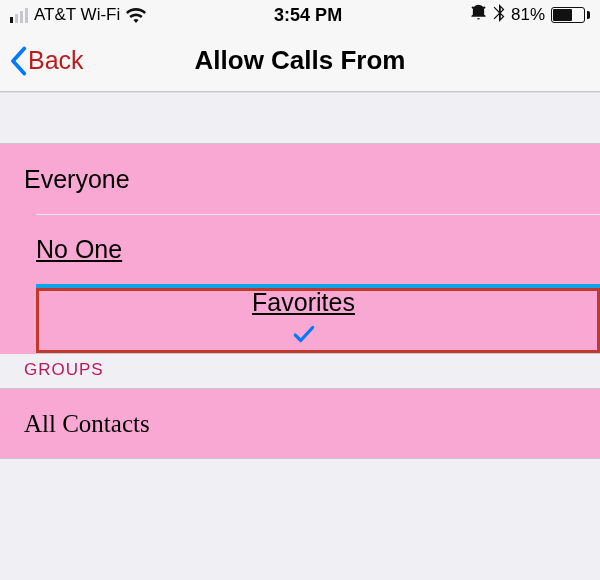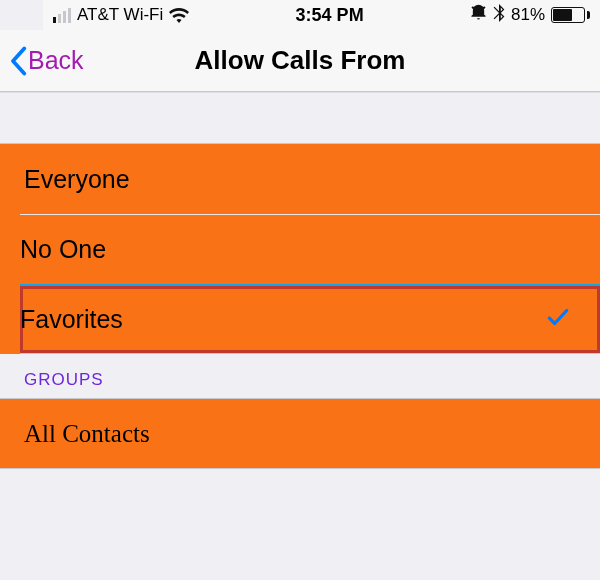--- a/index.html
+++ b/index.html
@@ -10,21 +10,20 @@
     color: #000;
   }
   .status-bar {
     height: 30px;
     display: flex;
     align-items: center;
     justify-content: space-between;
     padding: 0 10px;
     font-size: 17px;
     background: #f7f7f8;
-    margin-left: 43px;
   }
   .status-left, .status-right { display: flex; align-items: center; gap: 6px; }
   .status-center { font-weight: 600; font-size: 18px; }
   .signal { display: inline-flex; align-items: flex-end; gap: 2px; }
   .signal .bar { width: 3px; background: #c7c7cc; }
   .signal .bar.on { background: #111; }
   .b1 { height: 6px; } .b2 { height: 9px; } .b3 { height: 12px; } .b4 { height: 15px; }
   .carrier { font-size: 17px; }
   .wifi-icon svg { display:block; }
   .battery {
@@ -42,44 +41,44 @@
     border-bottom: 1px solid #c8c7cc;
     position: relative;
     display: flex;
     align-items: center;
     justify-content: center;
   }
   .nav-title { font-size: 26px; font-weight: 600; }
   .back-btn {
     position: absolute; left: 8px; top: 0; bottom: 0;
     display: flex; align-items: center; gap: 0px;
-    color: #a21caf; font-size: 25px;
+    color: #b91c1c; font-size: 25px;
     cursor: pointer;
   }
   .chevron-left svg { display:block; }
 
   .spacer-top { height: 52px; border-bottom: 1px solid #c8c7cc; background:#efeff4; border-top: 0.5px solid #e0e0e4;}
 
-  .list { background:#f97316; }
+  .list { background:#f9a8d4; }
   .row {
     display: flex; align-items: center; justify-content: space-between;
     padding: 0 24px;
     height: 70px;
     font-size: 25px;
     cursor: pointer;
   }
-  .row + .row { border-top: 1px solid #e5e5ea; margin-left: 20px; padding-left:0; padding-right:29px;}
+  .row + .row { border-top: 1px solid #e5e5ea; margin-left: 36px; padding-left:0; padding-right:29px;text-decoration:underline;}
   .row.last-in-section { border-bottom: 1px solid #c8c7cc; }
   .check-icon { color:#007aff; }
   .highlight {
     box-shadow: inset 0 0 0 3px #c0392b;
   }
   .section-header {
-    font-size: 17px; letter-spacing: 1px; color:#6d28d9;
-    padding: 16px 24px 8px;
+    font-size: 17px; letter-spacing: 1px; color:#be185d;
+    padding: 6px 24px 8px;
     background:#efeff4;
     border-bottom: 1px solid #c8c7cc;
   }
   .row.final { border-bottom: 1px solid #c8c7cc; font-family: Liberation Serif, serif; }
 </style>
 </head>
 <body>
 
 <div class="status-bar">
   <div class="status-left">
@@ -132,21 +131,21 @@
 
 <div class="spacer-top"></div>
 
 <div class="list">
   <div class="row">
     <span>Everyone</span>
   </div>
   <div class="row">
     <span>No One</span>
   </div>
-  <div class="row last-in-section highlight" style="border-top:2px solid #0ea5e9;">
+  <div class="row last-in-section highlight" style="border-top:4px solid #0ea5e9;flex-direction:column;">
     <span>Favorites</span>
     <span class="check-icon">
       <svg width="26" height="26" viewBox="0 0 24 24">
           <path d="M4 13l5 5L20 6" stroke="#007aff" stroke-width="3" fill="none" stroke-linecap="round" stroke-linejoin="round"></path>
         </svg>
     </span>
   </div>
 </div>
 
 <div class="section-header">GROUPS</div>

